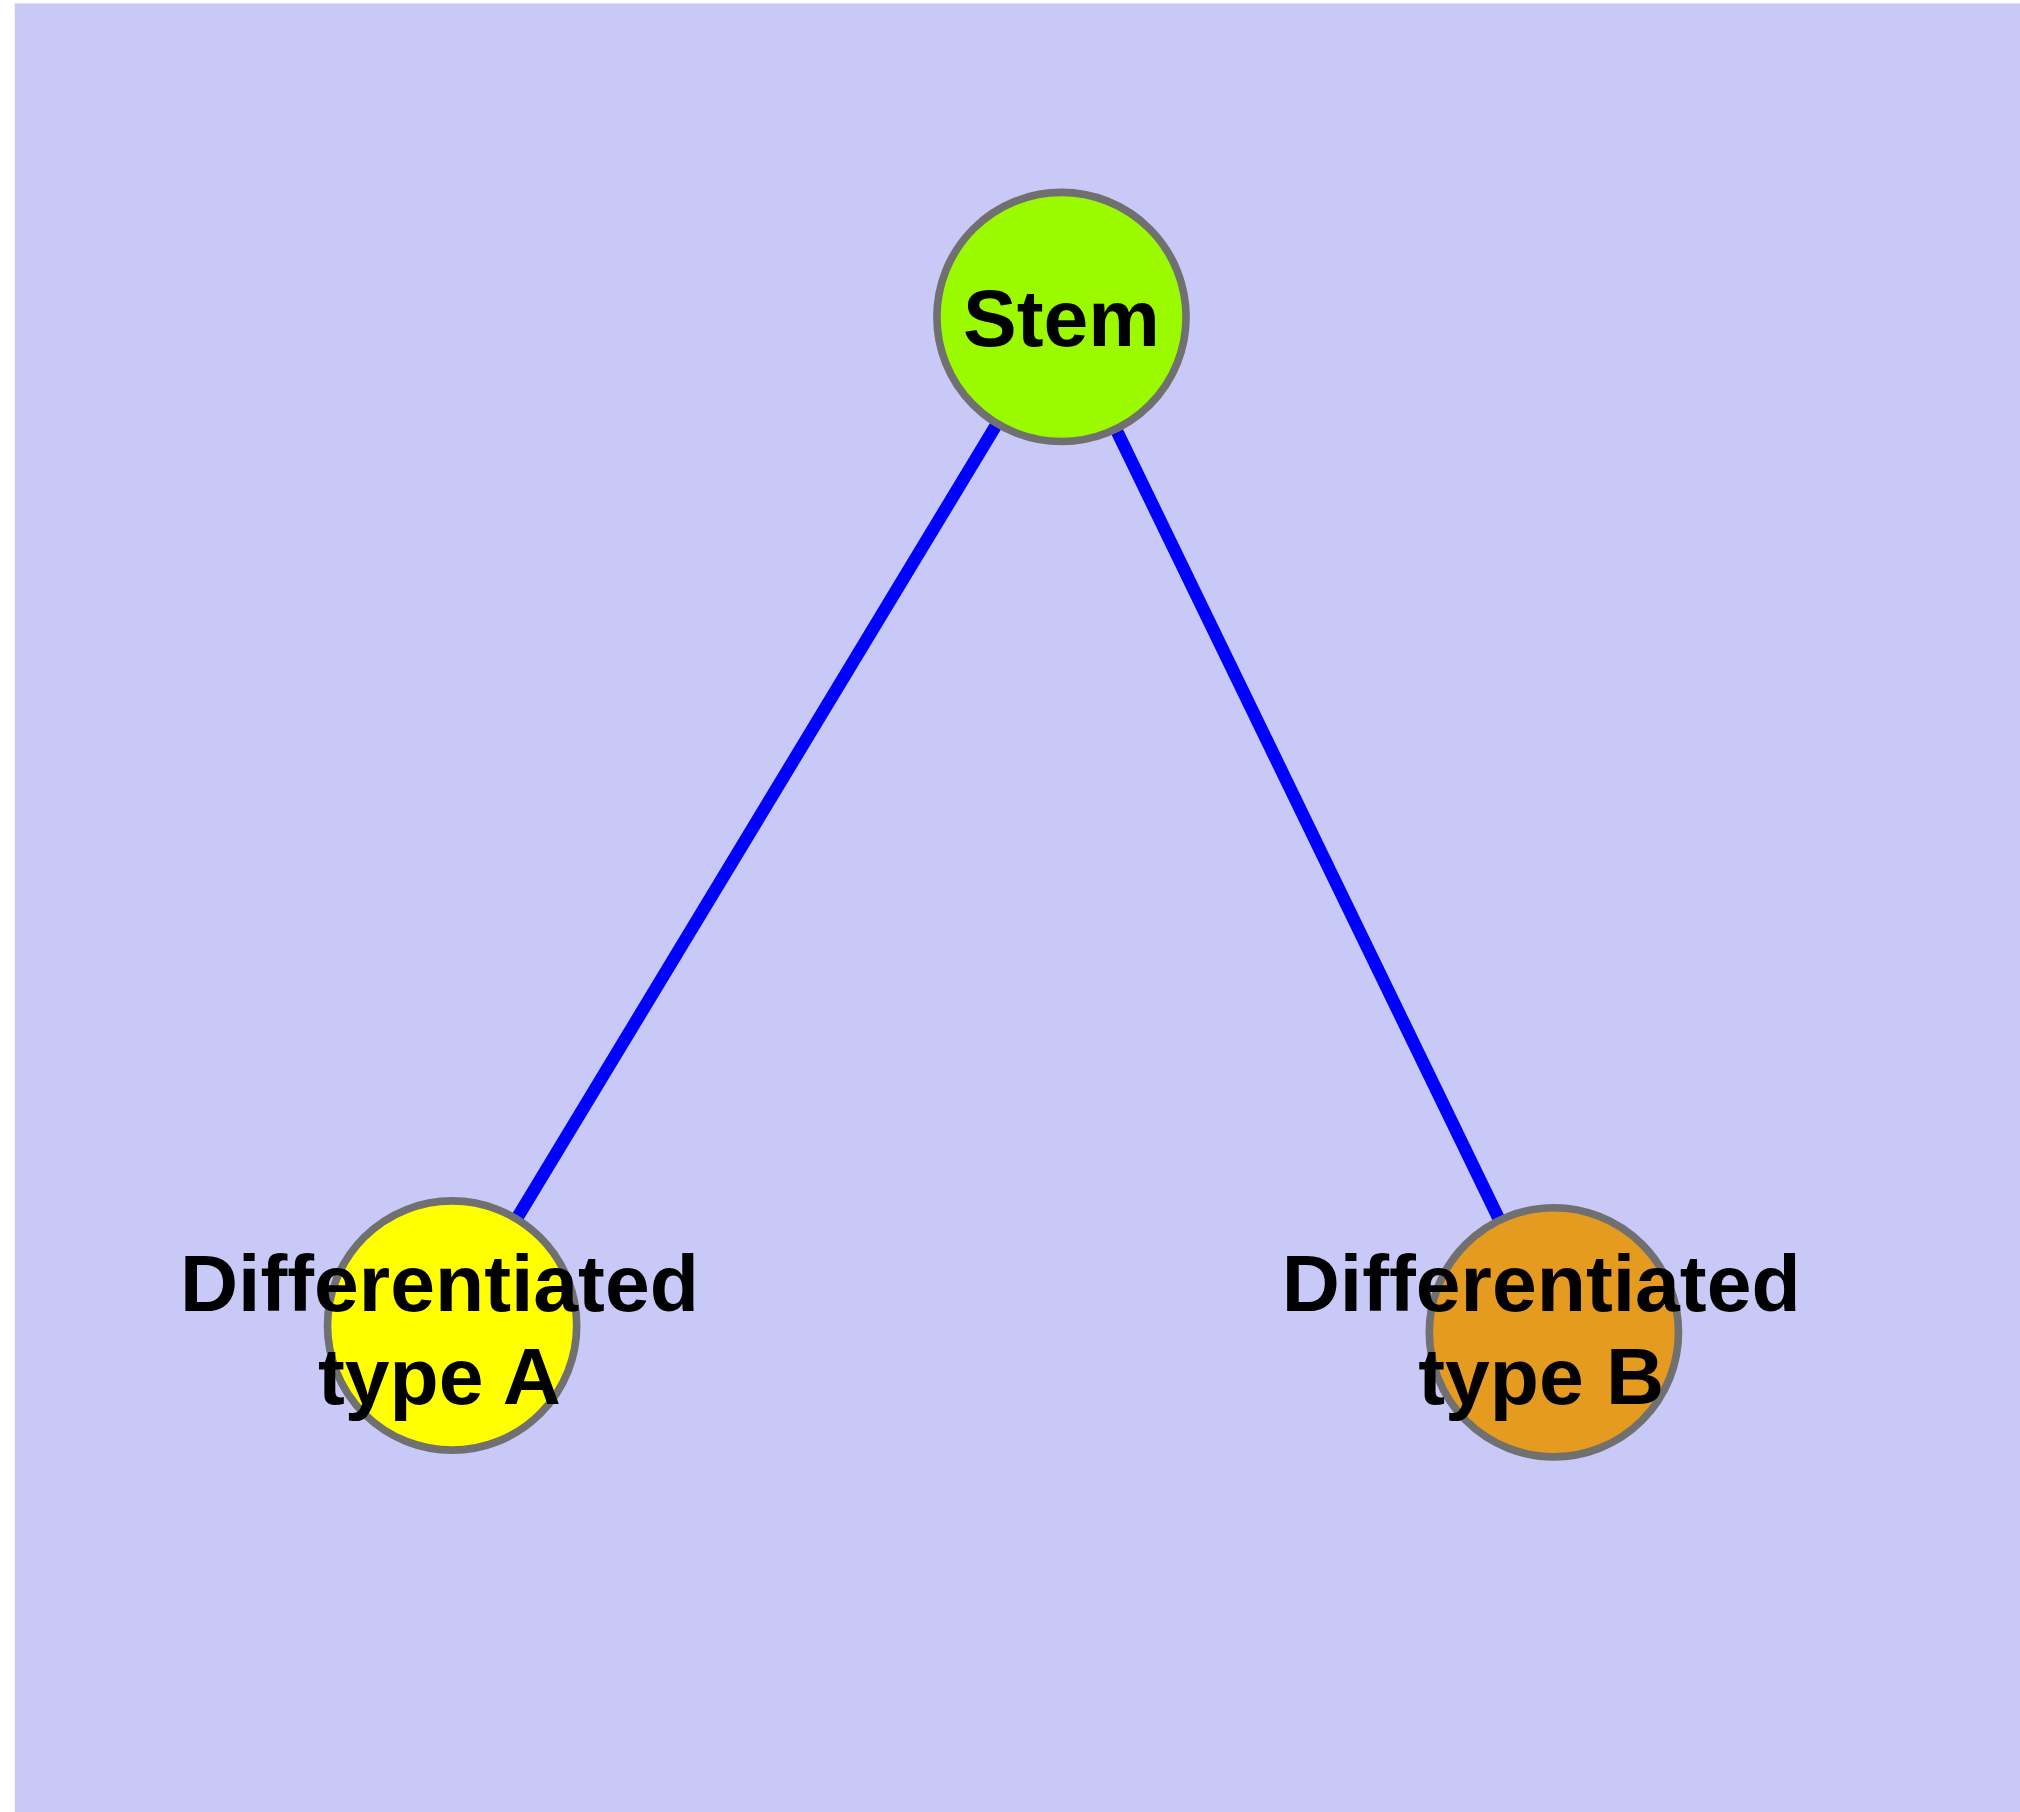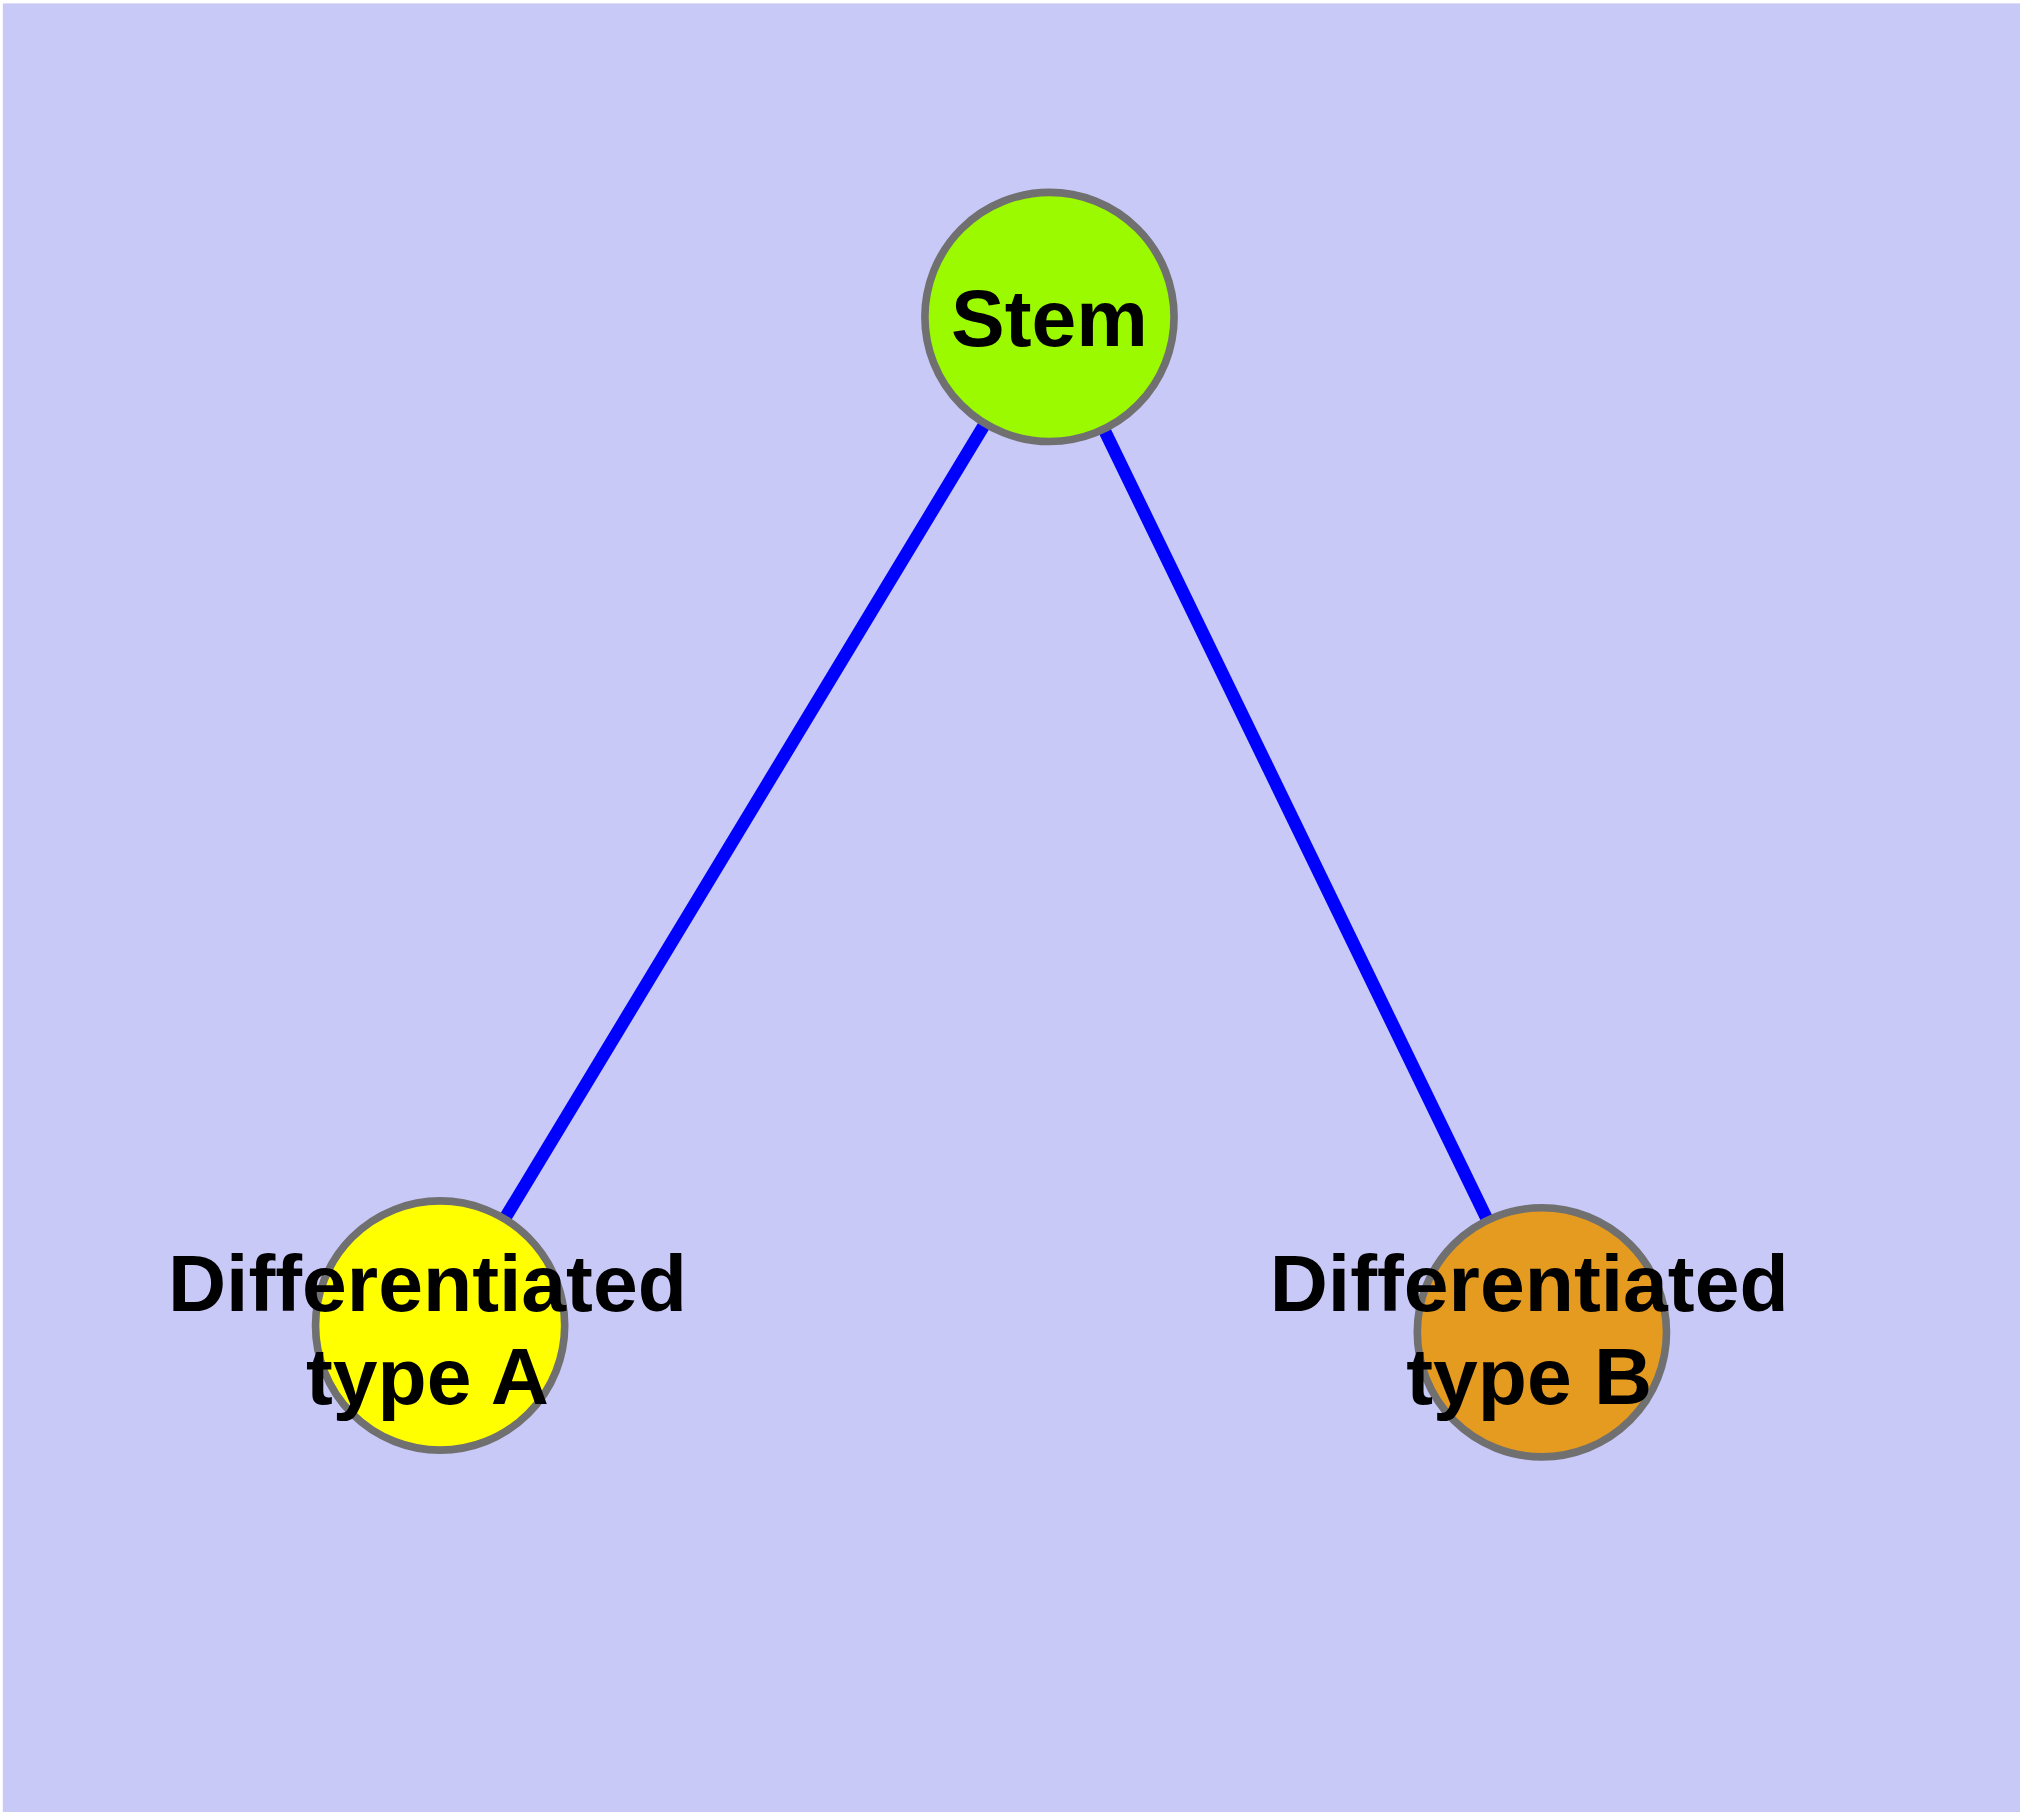--- a/index.html
+++ b/index.html
@@ -5,21 +5,21 @@
   html, body {
     margin: 0;
     padding: 0;
     background: #FFFFFF;           
     width: 2021px;
     height: 1812px;
     overflow: hidden;
   }
   .stage {
     position: absolute;
-    top: 0; left: 0;
+    top: 0; left: 12px;
     width: 1987px;
     height: 1812px;
   }
   svg.graph {
     display: block;
     position: absolute;
     top: 0; left: 0;
   }
   .node-outline {
     stroke-width: 9px;

